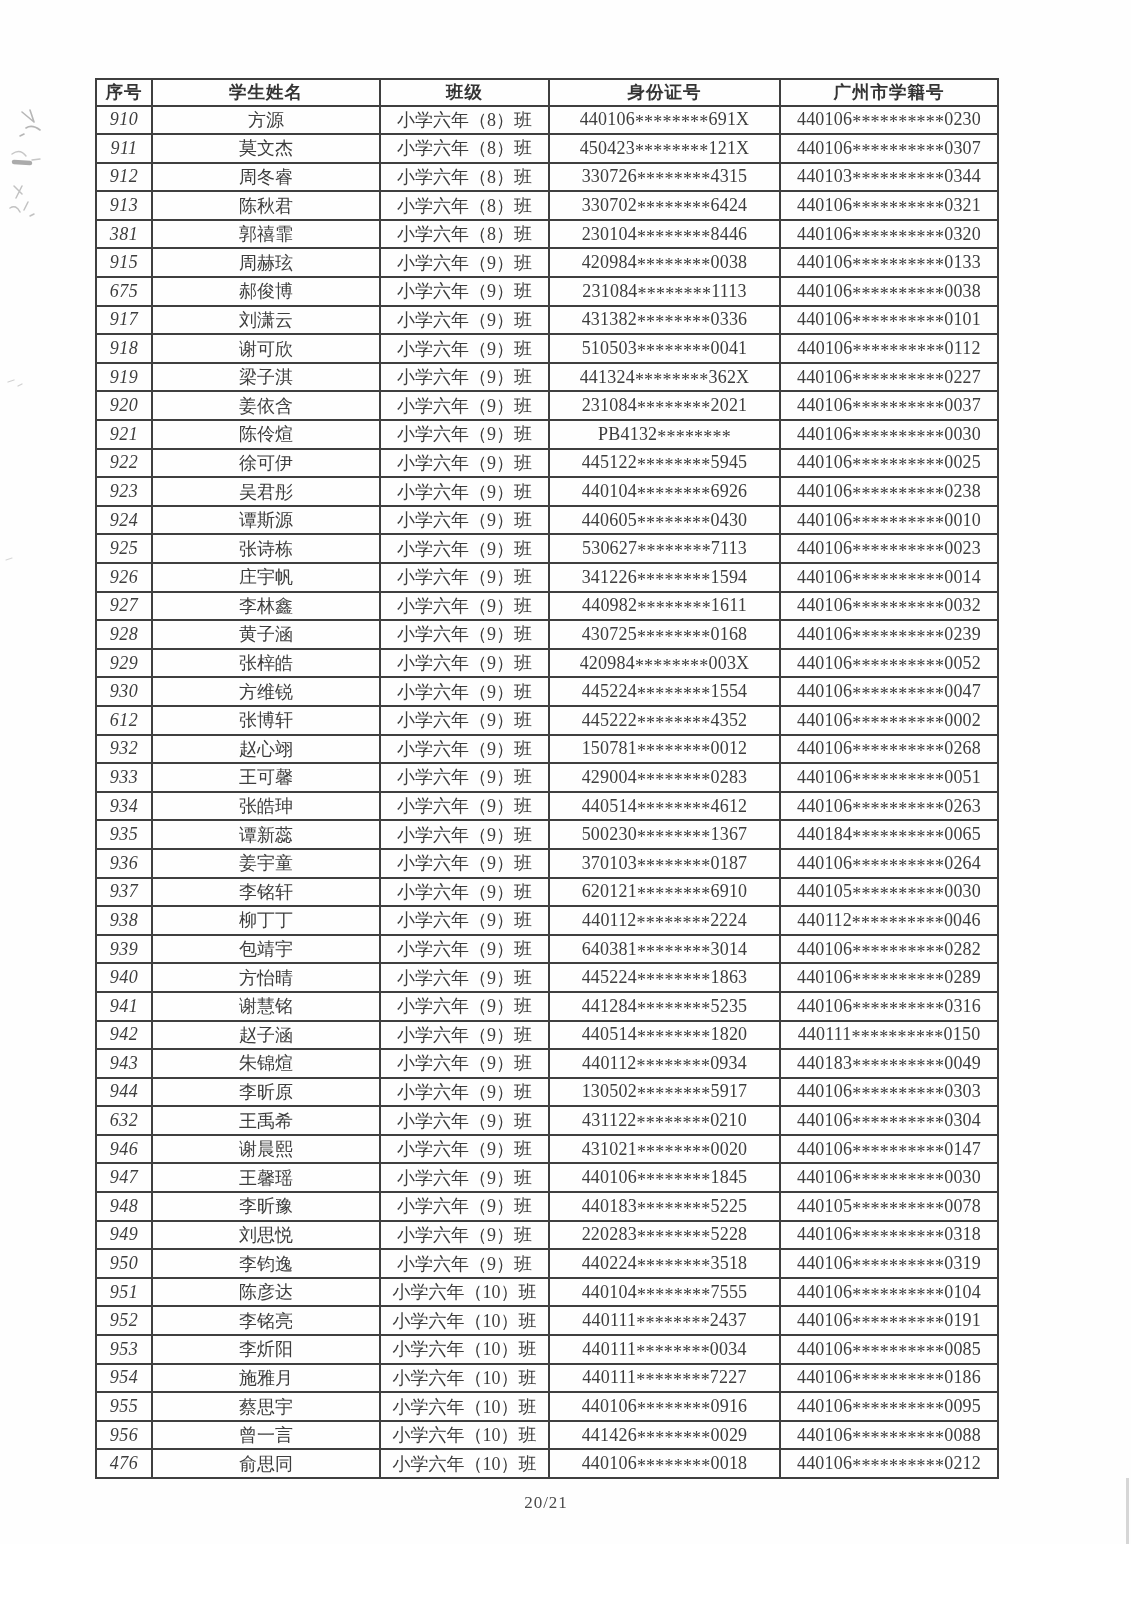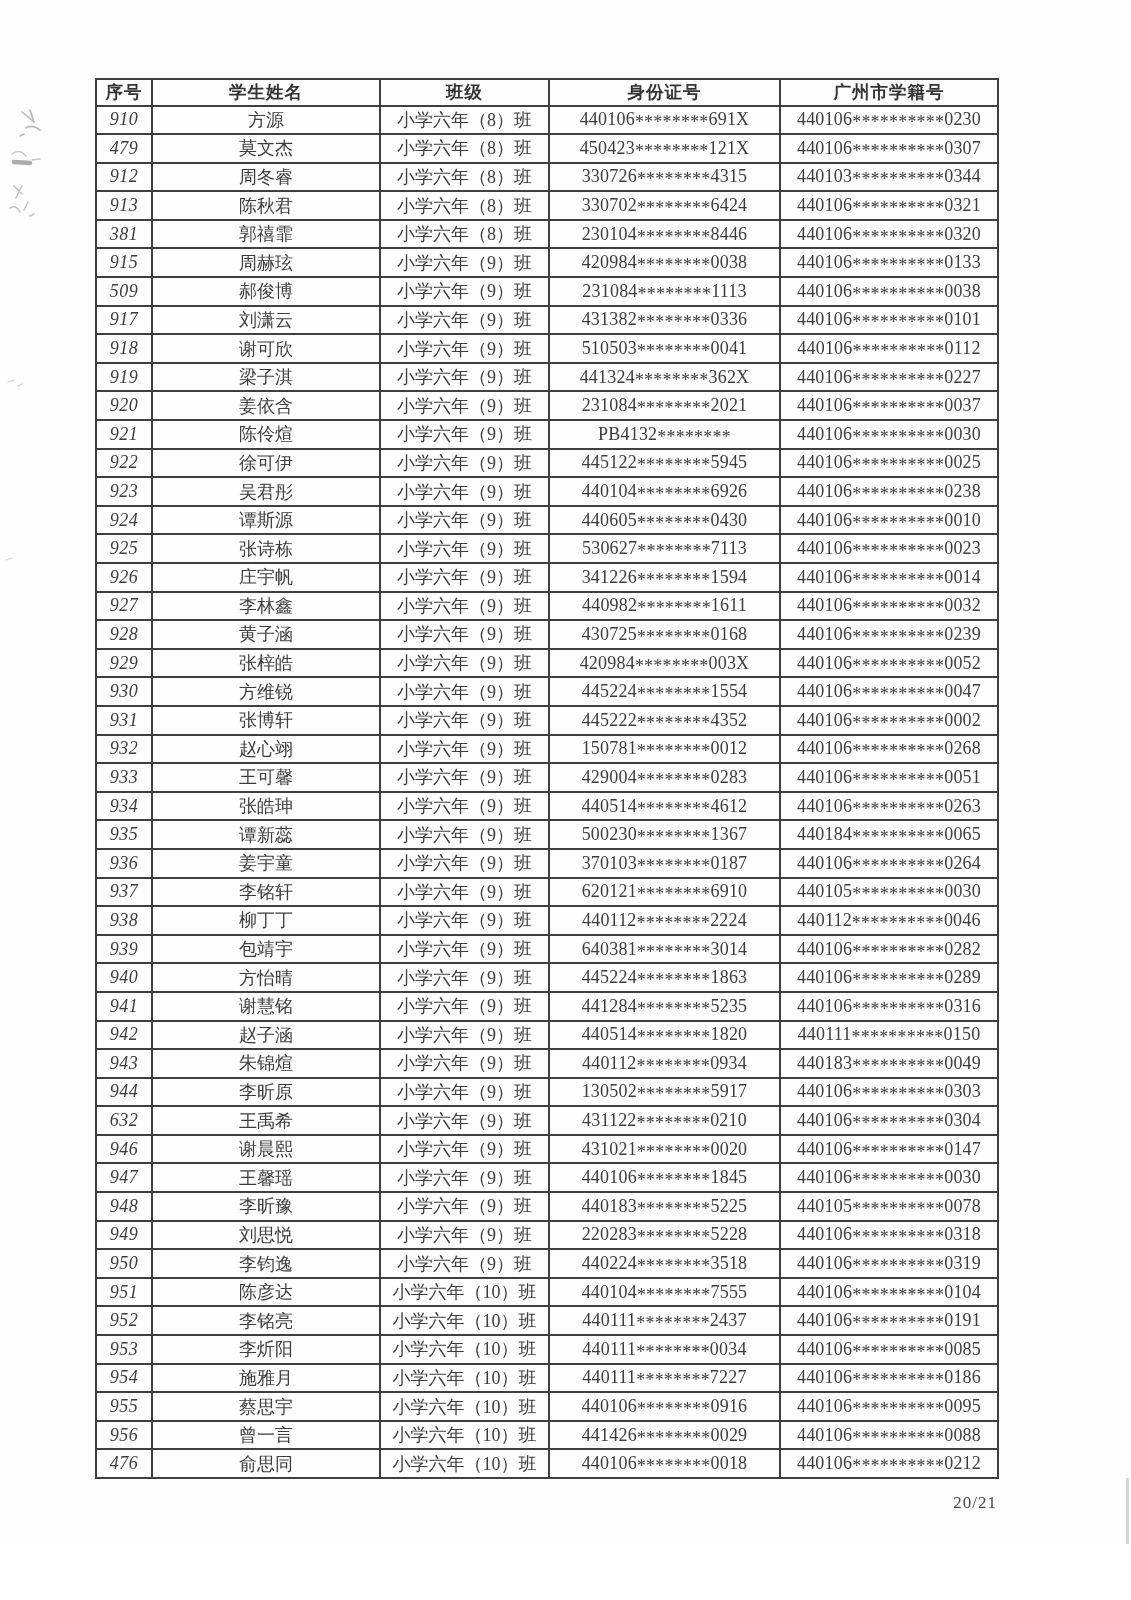--- a/index.html
+++ b/index.html
@@ -45,21 +45,21 @@
     letter-spacing:0.2px;
     color:#414141;
   }
   td.num .ast{
     display:inline-block;
     transform:translateY(0.16em);
   }
   .page-number{
     position:absolute;
     left:95px;top:1493px;width:902px;
-    text-align:right;
+    text-align:center;
     font-size:17px;
     letter-spacing:1px;
     color:#4a4a4a;
   }
   .artifact-svg{
     position:absolute;left:0;top:0;
     pointer-events:none;
   }
   .bottom-bar{
     position:absolute;
@@ -110,21 +110,21 @@
     <tbody>
 
     <tr>
           <td class="c-index">910</td>
           <td class="c-name">方源</td>
           <td class="c-class">小学六年（8）班</td>
           <td class="num">440106<span class="ast">*</span><span class="ast">*</span><span class="ast">*</span><span class="ast">*</span><span class="ast">*</span><span class="ast">*</span><span class="ast">*</span><span class="ast">*</span>691X</td>
           <td class="num">440106<span class="ast">*</span><span class="ast">*</span><span class="ast">*</span><span class="ast">*</span><span class="ast">*</span><span class="ast">*</span><span class="ast">*</span><span class="ast">*</span><span class="ast">*</span><span class="ast">*</span>0230</td>
         </tr>
         <tr>
-          <td class="c-index">479</td>
+          <td class="c-index">911</td>
           <td class="c-name">莫文杰</td>
           <td class="c-class">小学六年（8）班</td>
           <td class="num">450423<span class="ast">*</span><span class="ast">*</span><span class="ast">*</span><span class="ast">*</span><span class="ast">*</span><span class="ast">*</span><span class="ast">*</span><span class="ast">*</span>121X</td>
           <td class="num">440106<span class="ast">*</span><span class="ast">*</span><span class="ast">*</span><span class="ast">*</span><span class="ast">*</span><span class="ast">*</span><span class="ast">*</span><span class="ast">*</span><span class="ast">*</span><span class="ast">*</span>0307</td>
         </tr>
         <tr>
           <td class="c-index">912</td>
           <td class="c-name">周冬睿</td>
           <td class="c-class">小学六年（8）班</td>
           <td class="num">330726<span class="ast">*</span><span class="ast">*</span><span class="ast">*</span><span class="ast">*</span><span class="ast">*</span><span class="ast">*</span><span class="ast">*</span><span class="ast">*</span>4315</td>
@@ -145,21 +145,21 @@
           <td class="num">440106<span class="ast">*</span><span class="ast">*</span><span class="ast">*</span><span class="ast">*</span><span class="ast">*</span><span class="ast">*</span><span class="ast">*</span><span class="ast">*</span><span class="ast">*</span><span class="ast">*</span>0320</td>
         </tr>
         <tr>
           <td class="c-index">915</td>
           <td class="c-name">周赫玹</td>
           <td class="c-class">小学六年（9）班</td>
           <td class="num">420984<span class="ast">*</span><span class="ast">*</span><span class="ast">*</span><span class="ast">*</span><span class="ast">*</span><span class="ast">*</span><span class="ast">*</span><span class="ast">*</span>0038</td>
           <td class="num">440106<span class="ast">*</span><span class="ast">*</span><span class="ast">*</span><span class="ast">*</span><span class="ast">*</span><span class="ast">*</span><span class="ast">*</span><span class="ast">*</span><span class="ast">*</span><span class="ast">*</span>0133</td>
         </tr>
         <tr>
-          <td class="c-index">509</td>
+          <td class="c-index">675</td>
           <td class="c-name">郝俊博</td>
           <td class="c-class">小学六年（9）班</td>
           <td class="num">231084<span class="ast">*</span><span class="ast">*</span><span class="ast">*</span><span class="ast">*</span><span class="ast">*</span><span class="ast">*</span><span class="ast">*</span><span class="ast">*</span>1113</td>
           <td class="num">440106<span class="ast">*</span><span class="ast">*</span><span class="ast">*</span><span class="ast">*</span><span class="ast">*</span><span class="ast">*</span><span class="ast">*</span><span class="ast">*</span><span class="ast">*</span><span class="ast">*</span>0038</td>
         </tr>
         <tr>
           <td class="c-index">917</td>
           <td class="c-name">刘潇云</td>
           <td class="c-class">小学六年（9）班</td>
           <td class="num">431382<span class="ast">*</span><span class="ast">*</span><span class="ast">*</span><span class="ast">*</span><span class="ast">*</span><span class="ast">*</span><span class="ast">*</span><span class="ast">*</span>0336</td>
@@ -250,21 +250,21 @@
           <td class="num">440106<span class="ast">*</span><span class="ast">*</span><span class="ast">*</span><span class="ast">*</span><span class="ast">*</span><span class="ast">*</span><span class="ast">*</span><span class="ast">*</span><span class="ast">*</span><span class="ast">*</span>0052</td>
         </tr>
         <tr>
           <td class="c-index">930</td>
           <td class="c-name">方维锐</td>
           <td class="c-class">小学六年（9）班</td>
           <td class="num">445224<span class="ast">*</span><span class="ast">*</span><span class="ast">*</span><span class="ast">*</span><span class="ast">*</span><span class="ast">*</span><span class="ast">*</span><span class="ast">*</span>1554</td>
           <td class="num">440106<span class="ast">*</span><span class="ast">*</span><span class="ast">*</span><span class="ast">*</span><span class="ast">*</span><span class="ast">*</span><span class="ast">*</span><span class="ast">*</span><span class="ast">*</span><span class="ast">*</span>0047</td>
         </tr>
         <tr>
-          <td class="c-index">931</td>
+          <td class="c-index">612</td>
           <td class="c-name">张博轩</td>
           <td class="c-class">小学六年（9）班</td>
           <td class="num">445222<span class="ast">*</span><span class="ast">*</span><span class="ast">*</span><span class="ast">*</span><span class="ast">*</span><span class="ast">*</span><span class="ast">*</span><span class="ast">*</span>4352</td>
           <td class="num">440106<span class="ast">*</span><span class="ast">*</span><span class="ast">*</span><span class="ast">*</span><span class="ast">*</span><span class="ast">*</span><span class="ast">*</span><span class="ast">*</span><span class="ast">*</span><span class="ast">*</span>0002</td>
         </tr>
         <tr>
           <td class="c-index">932</td>
           <td class="c-name">赵心翊</td>
           <td class="c-class">小学六年（9）班</td>
           <td class="num">150781<span class="ast">*</span><span class="ast">*</span><span class="ast">*</span><span class="ast">*</span><span class="ast">*</span><span class="ast">*</span><span class="ast">*</span><span class="ast">*</span>0012</td>

